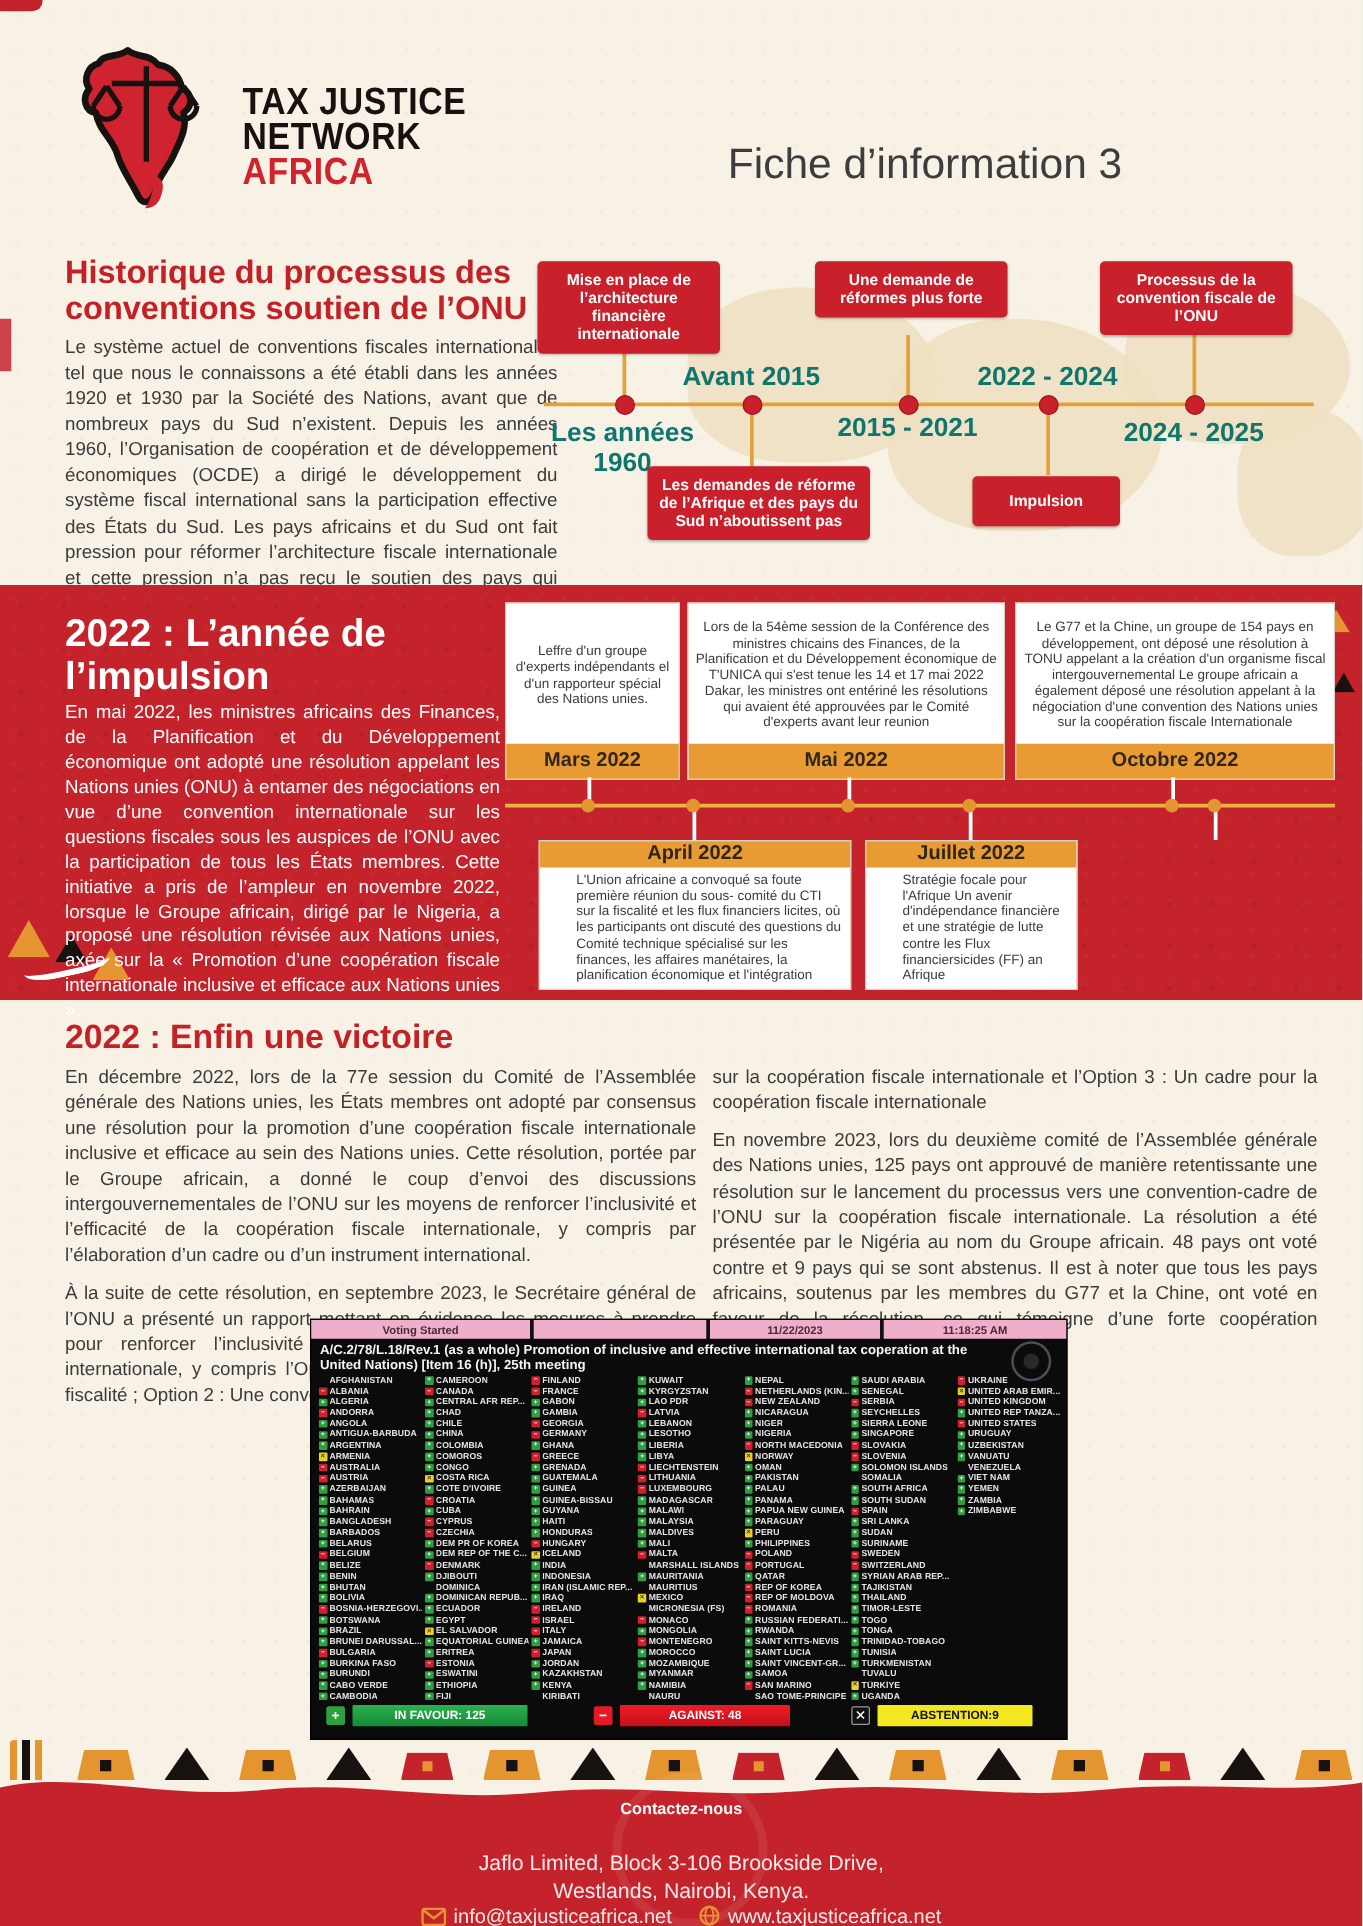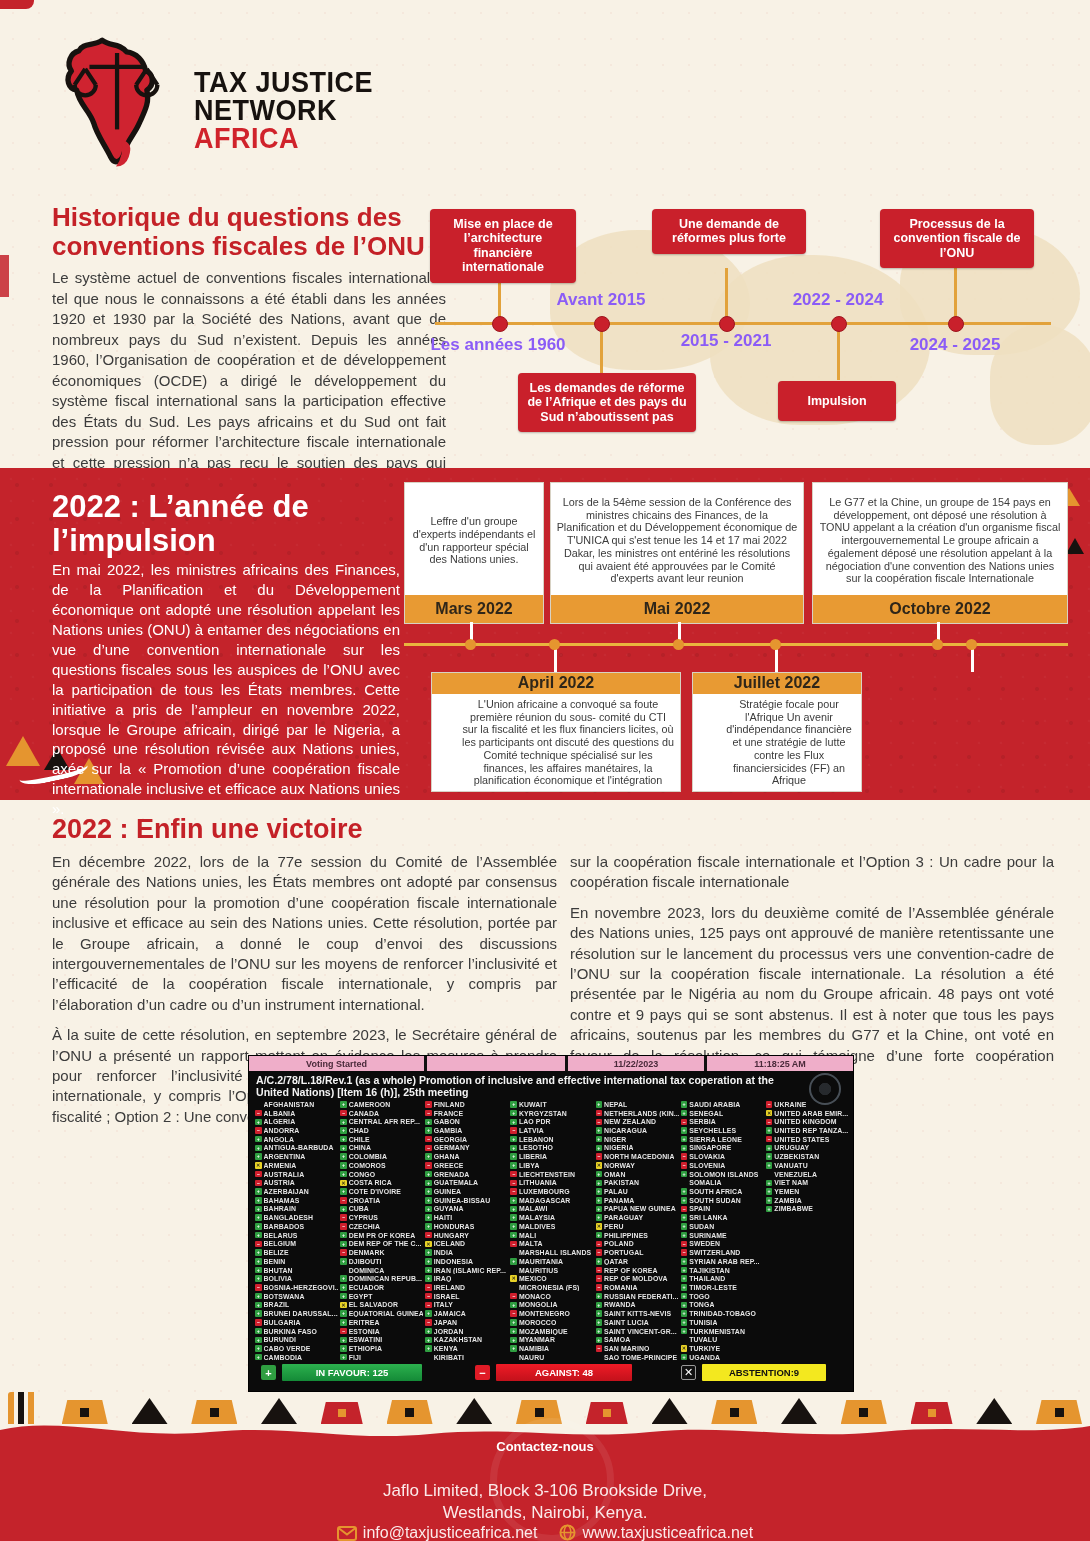--- a/index.html
+++ b/index.html
@@ -24,40 +24,40 @@
   .hist-heading{left:52px;top:203px;width:395px;color:#c42127;font-size:26px;font-weight:bold;line-height:1.12;}
   .hist-body{left:52px;top:268px;width:394px;color:#3b3b3b;font-size:15px;line-height:1.37;text-align:justify;}
   .map-blob{background:#efdfc0;opacity:0.85;border-radius:48% 58% 52% 45%;}
 
   .hist-tl{left:430px;top:195px;width:660px;height:268px;}
   .tl-line{position:absolute;left:5px;top:127px;width:616px;height:3px;background:#e2a23b;}
   .tl-dot{position:absolute;top:121px;width:14px;height:14px;border-radius:50%;background:#c9202b;border:1px solid #9d161e;}
   .tl-conn{position:absolute;width:3px;background:#e2a23b;}
   .tl-box{position:absolute;background:#c9202b;color:#fff;font-size:12.5px;font-weight:bold;text-align:center;
     border-radius:4px;padding:8px 6px;line-height:1.15;box-shadow:0 1px 2px rgba(0,0,0,0.25);}
-  .tl-label{position:absolute;color:#8b5cf6;font-size:17px;font-weight:bold;text-align:center;width:160px;}
+  .tl-label{position:absolute;color:#0f766e;font-size:21px;font-weight:bold;text-align:center;width:160px;}
 
   
   .red-band{left:0;top:468px;width:1090px;height:332px;background:#c4232b;
     background-image:radial-gradient(rgba(0,0,0,0.07) 2px,transparent 2.2px),
                      radial-gradient(rgba(255,255,255,0.03) 1.4px,transparent 1.6px);
     background-size:34px 34px,22px 22px;}
   .imp-heading{left:52px;top:490px;width:340px;color:#fff;font-size:31px;font-weight:bold;line-height:1.1;}
   .imp-body{left:52px;top:560px;width:348px;color:#fff;font-size:15px;line-height:1.33;text-align:justify;}
 
   .ms-wrap{left:400px;top:468px;width:690px;height:332px;}
   .ms-top{position:absolute;top:14px;background:#fff;border:1px solid #d8d2c4;display:flex;flex-direction:column;height:140px;}
   .ms-top .ms-txt{flex:1;font-size:10.8px;color:#3b3b3b;text-align:center;line-height:1.18;padding:5px 5px 2px;display:flex;align-items:center;justify-content:center;}
   .ms-month{height:28px;background:#e89a33;color:#2f2619;font-size:16px;font-weight:bold;display:flex;align-items:center;justify-content:center;}
   .ms-line{position:absolute;left:4px;top:175px;width:664px;height:3px;background:#e9b53e;}
   .ms-dot{position:absolute;top:171px;width:11px;height:11px;border-radius:50%;background:#e5952f;}
   .ms-conn{position:absolute;width:3px;background:#fff;}
   .ms-bot{position:absolute;top:204px;background:#fff;border:1px solid #d8d2c4;display:flex;flex-direction:column;height:118px;}
   .ms-bot .ms-month{height:26px;}
-  .ms-bot .ms-txt{flex:1;font-size:10.8px;color:#3b3b3b;text-align:center;line-height:1.18;padding:4px 5px;display:flex;align-items:flex-start;justify-content:center;margin-left:24px;}
+  .ms-bot .ms-txt{flex:1;font-size:10.8px;color:#3b3b3b;text-align:left;line-height:1.18;padding:4px 5px;display:flex;align-items:flex-start;justify-content:center;margin-left:24px;}
   .band-tri{position:absolute;clip-path:polygon(50% 0,100% 100%,0 100%);}
   .band-chev{position:absolute;width:70px;height:16px;border-bottom:5px solid #fff;transform:rotate(-12deg);border-radius:40%;}
 
   
   .vic-heading{left:52px;top:814px;width:600px;color:#c42127;font-size:27px;font-weight:bold;}
   .vic-col{color:#3b3b3b;font-size:15px;line-height:1.36;text-align:justify;}
   .vic-col p{margin:0 0 10px 0;}
   .vic-left{left:52px;top:852px;width:505px;}
   .vic-right{left:570px;top:852px;width:484px;}
 
@@ -121,22 +121,23 @@
         <path d="M84 31 L74 46 M84 31 L94 46"></path>
       </g>
       <path d="M60 98 q12 2 7 16 q-3 9 -12 9 q8 -11 5 -25 z" fill="#cf2330"></path>
     </svg>
     <div class="logo-text">
       <div class="l1">TAX JUSTICE</div>
       <div class="l2">NETWORK</div>
       <div class="l3">AFRICA</div>
     </div>
   </div>
-
-  <div class="abs hist-heading">Historique du questions des conventions fiscales de l’ONU</div>
+  <div class="abs head-sub">Fiche d’information 3</div>
+
+  <div class="abs hist-heading">Historique du processus des conventions soutien de l’ONU</div>
   <div class="abs hist-body">Le système actuel de conventions fiscales internationales tel que nous le connaissons a été établi dans les années 1920 et 1930 par la Société des Nations, avant que de nombreux pays du Sud n’existent. Depuis les années 1960, l’Organisation de coopération et de développement économiques (OCDE) a dirigé le développement du système fiscal international sans la participation effective des États du Sud. Les pays africains et du Sud ont fait pression pour réformer l’architecture fiscale internationale et cette pression n’a pas reçu le soutien des pays qui l’avaient établie.architecture and this push did not receive support from the countries that had established it.</div>
 
   <div class="abs hist-tl">
     <div class="map-blob abs" style="left:120px;top:35px;width:200px;height:140px;"></div>
     <div class="map-blob abs" style="left:280px;top:60px;width:220px;height:170px;"></div>
     <div class="map-blob abs" style="left:470px;top:30px;width:180px;height:130px;"></div>
     <div class="map-blob abs" style="left:560px;top:130px;width:110px;height:120px;"></div>
 
     <div class="tl-line"></div>
 

